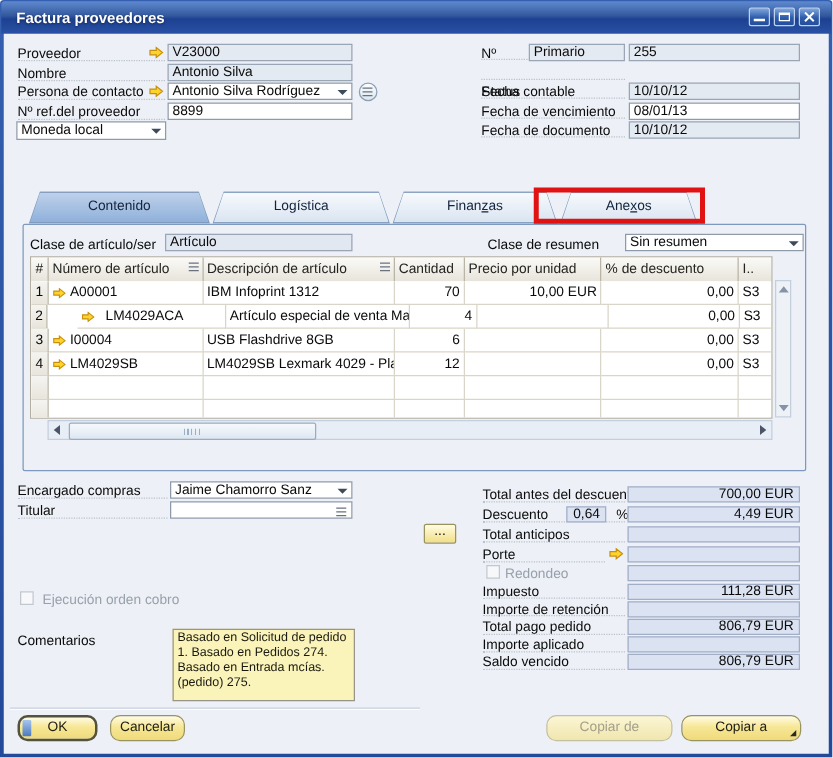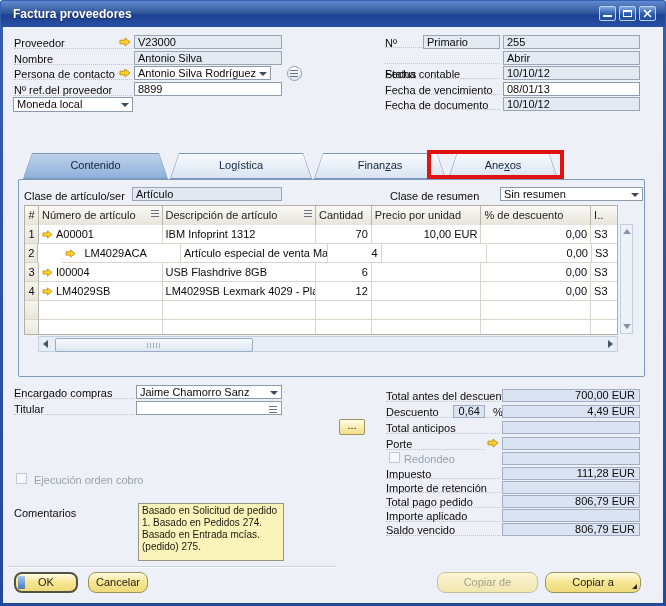--- a/index.html
+++ b/index.html
@@ -128,21 +128,21 @@
 
   <div class="lbl" style="left:14px;top:53px;">Nombre</div>
   <div class="fld" style="left:134px;top:51px;width:148px;">Antonio Silva</div>
 
   <div class="lbl" style="left:14px;top:68px;">Persona de contacto</div>
   <div style="position:absolute;left:119px;top:68px;">
     <svg width="12" height="10" viewBox="0 0 12 10">
         <path d="M1 3.2h5V1l5 4-5 4V6.8H1z" fill="#ffd42a" stroke="#c89010" stroke-width="1"></path>
       </svg>
   </div>
-  <div class="fld white" style="left:134px;top:66px;width:137px;">
+  <div class="fld white" style="left:134px;top:66px;width:148px;">
     <span>Antonio Silva Rodríguez</span>
     <span class="dd-arrow"></span>
   </div>
   <div class="round-btn" style="left:287px;top:66px;">
     <span class="menu-lines" style="left:2px;top:6px;"></span>
   </div>
 
   <div class="lbl" style="left:14px;top:84px;">Nº ref.del proveedor</div>
   <div class="fld white" style="left:134px;top:82px;width:148px;">8899</div>
 
@@ -155,21 +155,20 @@
   <div class="leader" style="left:385px;top:62px;width:115px;"></div>
   <div class="leader" style="left:385px;top:77px;width:115px;"></div>
   <div class="leader" style="left:385px;top:93px;width:115px;"></div>
   <div class="leader" style="left:385px;top:108px;width:115px;"></div>
 
   <div class="lbl" style="left:385px;top:37px;">Nº</div>
   <div class="fld" style="left:423px;top:35px;width:77px;">Primario</div>
   <div class="fld" style="left:503px;top:35px;width:137px;">255</div>
 
   <div class="lbl" style="left:385px;top:52px;margin-top:16px;">Status</div>
-  <div class="fld" style="left:503px;top:51px;width:137px;">Abrir</div>
 
   <div class="lbl" style="left:385px;top:68px;">Fecha contable</div>
   <div class="fld" style="left:503px;top:66px;width:137px;">10/10/12</div>
 
   <div class="lbl" style="left:385px;top:84px;">Fecha de vencimiento</div>
   <div class="fld white" style="left:503px;top:82px;width:137px;">08/01/13</div>
 
   <div class="lbl" style="left:385px;top:99px;">Fecha de documento</div>
   <div class="fld" style="left:503px;top:97px;width:137px;">10/10/12</div>
 

